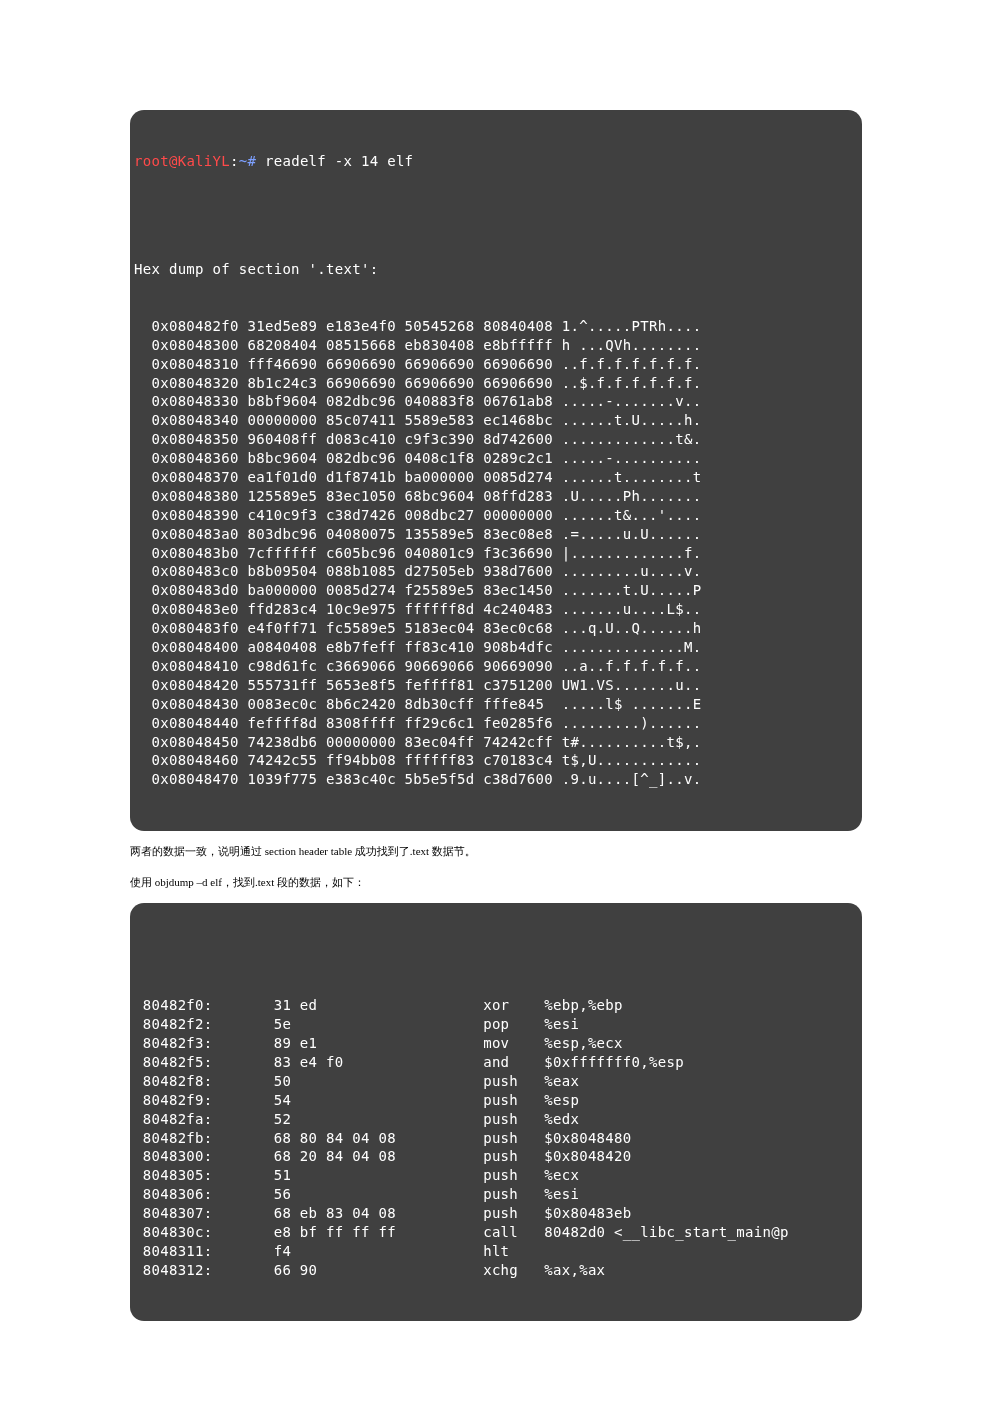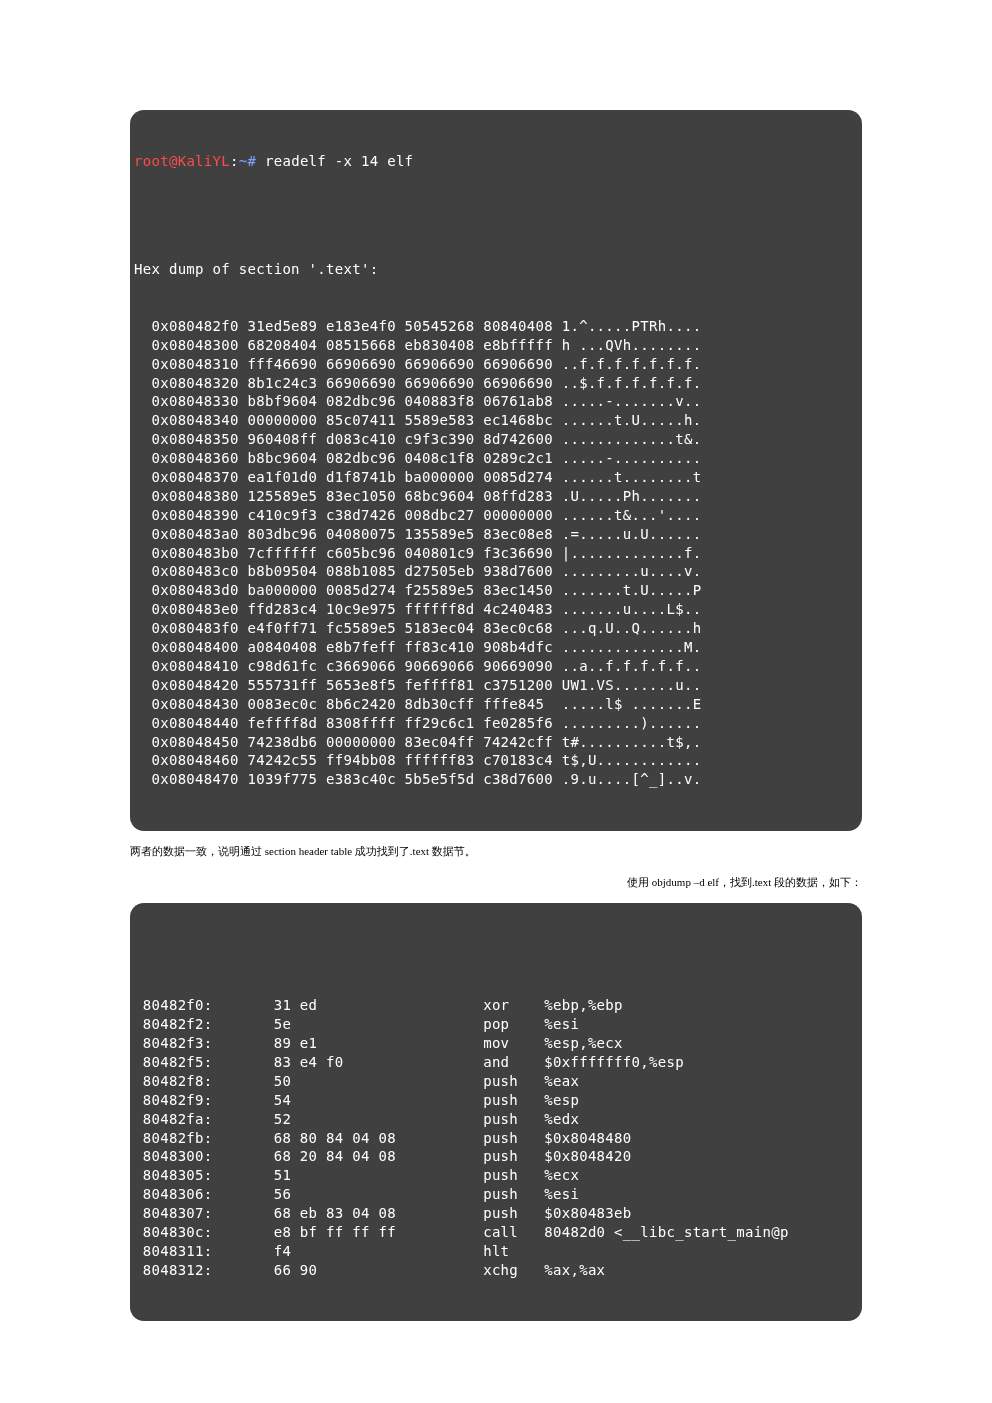--- a/index.html
+++ b/index.html
@@ -51,20 +51,20 @@
 <div class="page">
 
   <div class="terminal">
     <div class="line"><span class="prompt-user">root</span><span class="prompt-user">@</span><span class="prompt-host">KaliYL</span><span class="prompt-colon">:</span><span class="prompt-path">~#</span><span class="prompt-cmd"> readelf -x 14 elf</span></div>
     <div class="blank-line"></div>
     <div class="line">Hex dump of section '.text':</div>
     <div id="hex-container"><div class="line hex-row">  0x080482f0 31ed5e89 e183e4f0 50545268 80840408 1.^.....PTRh....</div><div class="line hex-row">  0x08048300 68208404 08515668 eb830408 e8bfffff h ...QVh........</div><div class="line hex-row">  0x08048310 fff46690 66906690 66906690 66906690 ..f.f.f.f.f.f.f.</div><div class="line hex-row">  0x08048320 8b1c24c3 66906690 66906690 66906690 ..$.f.f.f.f.f.f.</div><div class="line hex-row">  0x08048330 b8bf9604 082dbc96 040883f8 06761ab8 .....-.......v..</div><div class="line hex-row">  0x08048340 00000000 85c07411 5589e583 ec1468bc ......t.U.....h.</div><div class="line hex-row">  0x08048350 960408ff d083c410 c9f3c390 8d742600 .............t&amp;.</div><div class="line hex-row">  0x08048360 b8bc9604 082dbc96 0408c1f8 0289c2c1 .....-..........</div><div class="line hex-row">  0x08048370 ea1f01d0 d1f8741b ba000000 0085d274 ......t........t</div><div class="line hex-row">  0x08048380 125589e5 83ec1050 68bc9604 08ffd283 .U.....Ph.......</div><div class="line hex-row">  0x08048390 c410c9f3 c38d7426 008dbc27 00000000 ......t&amp;...'....</div><div class="line hex-row">  0x080483a0 803dbc96 04080075 135589e5 83ec08e8 .=.....u.U......</div><div class="line hex-row">  0x080483b0 7cffffff c605bc96 040801c9 f3c36690 |.............f.</div><div class="line hex-row">  0x080483c0 b8b09504 088b1085 d27505eb 938d7600 .........u....v.</div><div class="line hex-row">  0x080483d0 ba000000 0085d274 f25589e5 83ec1450 .......t.U.....P</div><div class="line hex-row">  0x080483e0 ffd283c4 10c9e975 ffffff8d 4c240483 .......u....L$..</div><div class="line hex-row">  0x080483f0 e4f0ff71 fc5589e5 5183ec04 83ec0c68 ...q.U..Q......h</div><div class="line hex-row">  0x08048400 a0840408 e8b7feff ff83c410 908b4dfc ..............M.</div><div class="line hex-row">  0x08048410 c98d61fc c3669066 90669066 90669090 ..a..f.f.f.f.f..</div><div class="line hex-row">  0x08048420 555731ff 5653e8f5 feffff81 c3751200 UW1.VS.......u..</div><div class="line hex-row">  0x08048430 0083ec0c 8b6c2420 8db30cff fffe845  .....l$ .......E</div><div class="line hex-row">  0x08048440 feffff8d 8308ffff ff29c6c1 fe0285f6 .........)......</div><div class="line hex-row">  0x08048450 74238db6 00000000 83ec04ff 74242cff t#..........t$,.</div><div class="line hex-row">  0x08048460 74242c55 ff94bb08 ffffff83 c70183c4 t$,U............</div><div class="line hex-row">  0x08048470 1039f775 e383c40c 5b5e5f5d c38d7600 .9.u....[^_]..v.</div></div>
   </div>
 
   <div class="para">两者的数据一致，说明通过 section header table 成功找到了.text 数据节。</div>
-  <div class="para" style="margin-top:2px;text-align:right;">使用 objdump –d elf，找到.text 段的数据，如下：</div>
+  <div class="para" style="margin-top:2px;">使用 objdump –d elf，找到.text 段的数据，如下：</div>
 
   <div class="terminal">
     <div class="blank-line"></div>
     <div id="asm-container"><div class="line asm-row"> 80482f0:       31 ed                   xor    %ebp,%ebp</div><div class="line asm-row"> 80482f2:       5e                      pop    %esi</div><div class="line asm-row"> 80482f3:       89 e1                   mov    %esp,%ecx</div><div class="line asm-row"> 80482f5:       83 e4 f0                and    $0xfffffff0,%esp</div><div class="line asm-row"> 80482f8:       50                      push   %eax</div><div class="line asm-row"> 80482f9:       54                      push   %esp</div><div class="line asm-row"> 80482fa:       52                      push   %edx</div><div class="line asm-row"> 80482fb:       68 80 84 04 08          push   $0x8048480</div><div class="line asm-row"> 8048300:       68 20 84 04 08          push   $0x8048420</div><div class="line asm-row"> 8048305:       51                      push   %ecx</div><div class="line asm-row"> 8048306:       56                      push   %esi</div><div class="line asm-row"> 8048307:       68 eb 83 04 08          push   $0x80483eb</div><div class="line asm-row"> 804830c:       e8 bf ff ff ff          call   80482d0 &lt;__libc_start_main@p</div><div class="line asm-row"> 8048311:       f4                      hlt    </div><div class="line asm-row"> 8048312:       66 90                   xchg   %ax,%ax</div></div>
   </div>
 
 </div>
 
 </body></html>

